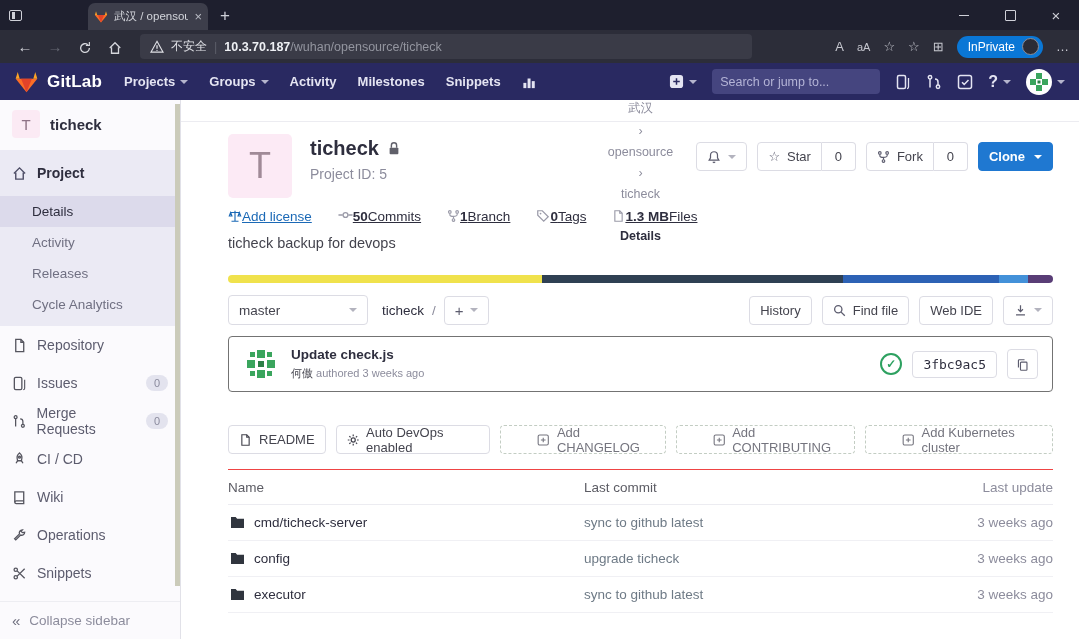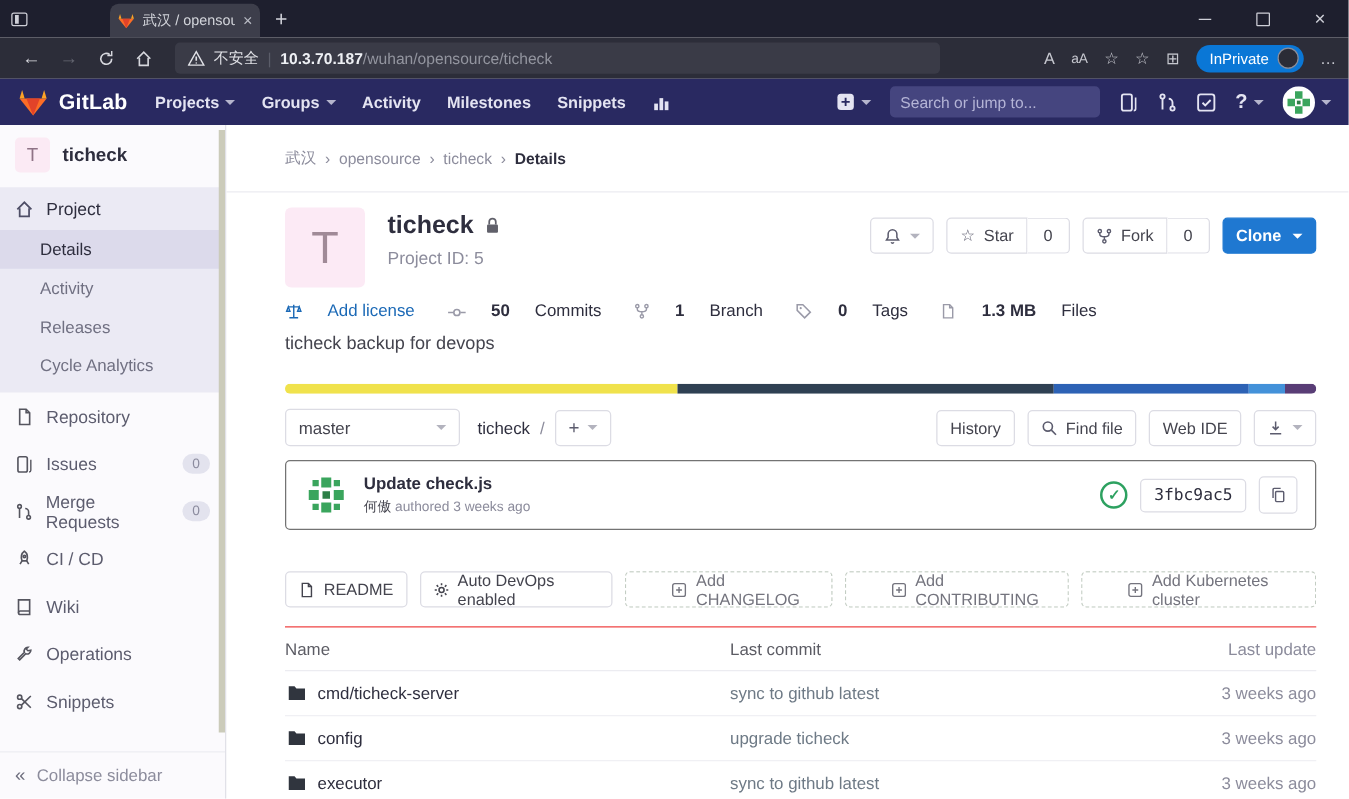--- a/index.html
+++ b/index.html
@@ -56,57 +56,57 @@
   .app { display:flex; height:539px; }
 
   
   .sidebar { width:181px; background:#fbfafd; border-right:1px solid #e1e1e8; position:relative;
     display:flex; flex-direction:column; flex:none; }
   .ctx { display:flex; align-items:center; gap:10px; padding:10px 12px 12px; }
   .pav-sm { width:28px; height:28px; border-radius:4px; background:#fbeaf4; color:#8f7386;
     display:flex; align-items:center; justify-content:center; font-size:15px; }
   .ctx-name { font-size:15px; font-weight:bold; color:#2e2e3e; }
   .snav { font-size:14px; color:#5c5c6e; }
-  .sec-head { background:#ebeaf4; height:34px; display:flex; align-items:center; gap:10px; padding:0 12px;
-    color:#2e2e3e; font-weight:normal; }
+  .sec-head { background:#ebeaf4; height:46px; display:flex; align-items:center; gap:10px; padding:0 12px;
+    color:#2e2e3e; font-weight:bold; }
   .sub { height:31px; display:flex; align-items:center; padding-left:32px; color:#707082; font-size:13.5px; }
   .sub.active { background:#dcdaeb; color:#2e2e3e; }
   .sub-wrap { background:#ebeaf4; padding-bottom:6px; }
   .sitem { height:38px; display:flex; align-items:center; gap:10px; padding:0 12px; color:#5c5c6e; }
   .badge { margin-left:auto; background:#e3e3ee; color:#8b8b9e; border-radius:9px; font-size:11px;
     padding:2px 8px; }
   .sb-scroll { position:absolute; right:0; top:4px; width:5px; height:482px; background:#cbcbba; }
   .collapse { margin-top:auto; height:38px; border-top:1px solid #ededf2; display:flex; align-items:center;
     gap:9px; padding:0 12px; color:#8c8c9c; font-size:13.5px; }
   .collapse .chev { font-size:15px; color:#6e6e7e; }
 
   
   .main { flex:1; background:#fff; overflow:hidden; }
-  .bc { height:54px; border-bottom:1px solid #ececf1; display:flex; align-items:center; gap:7px;
-    padding:0 26px 0 47px; font-size:12.5px; color:#8c8c9c; }
+  .bc { height:22px; border-bottom:1px solid #ececf1; display:flex; align-items:center; gap:7px;
+    padding:0 26px 0 47px; font-size:12.5px; color:#8c8c9c;flex-direction:column; }
   .bc .cur { color:#2e2e3e; font-weight:bold; }
   .content { padding:0 26px 0 47px; }
 
   .phead { display:flex; margin-top:12px; }
   .pav { width:64px; height:64px; border-radius:5px; background:#fceaf5; color:#a08a97;
     display:flex; align-items:center; justify-content:center; font-size:36px; }
   .ptitle-wrap { margin-left:18px; padding-top:3px; }
   .ptitle { font-size:20px; font-weight:bold; color:#2e2e3e; display:flex; align-items:center; gap:8px; }
   .pid { margin-top:6px; font-size:14px; color:#8c8c9c; }
   .pactions { margin-left:auto; display:flex; align-items:flex-start; gap:10px; padding-top:8px; }
   .btn { height:29px; display:inline-flex; align-items:center; gap:7px; border:1px solid #dcdce4;
     border-radius:4px; background:#fff; padding:0 10px; font-size:13px; color:#44444e; }
   .btn-group { display:flex; }
   .btn-group .btn:first-child { border-radius:4px 0 0 4px; }
   .btn-group .btn:last-child { border-radius:0 4px 4px 0; border-left:0; min-width:34px; justify-content:center; }
   .btn-clone { background:#1f78d1; border:1px solid #1f78d1; color:#fff; font-weight:bold; gap:9px; }
   .btn-clone .caret { opacity:1; }
 
   .stats { display:flex; align-items:center; gap:26px; margin-top:11px; font-size:13.5px; color:#2e2e3e; }
-  .stat { display:flex; align-items:flex-end; gap:20px; }
+  .stat { display:flex; align-items:flex-start; gap:0;text-decoration:underline; }
   .stat b { font-weight:bold; }
   .stat .sic { color:#9a9aa8; }
   .lic { color:#1b69b6; }
   .desc { margin-top:11px; font-size:14.5px; color:#44444e; }
 
   .langbar { margin-top:24px; height:8px; border-radius:4px; overflow:hidden; display:flex; }
   .langbar span { height:100%; }
 
   .ttool { margin-top:12px; display:flex; align-items:center; font-size:13.5px; color:#44444e; }
   .bsel { width:140px; height:30px; border:1px solid #dcdce4; border-radius:4px; display:flex;

